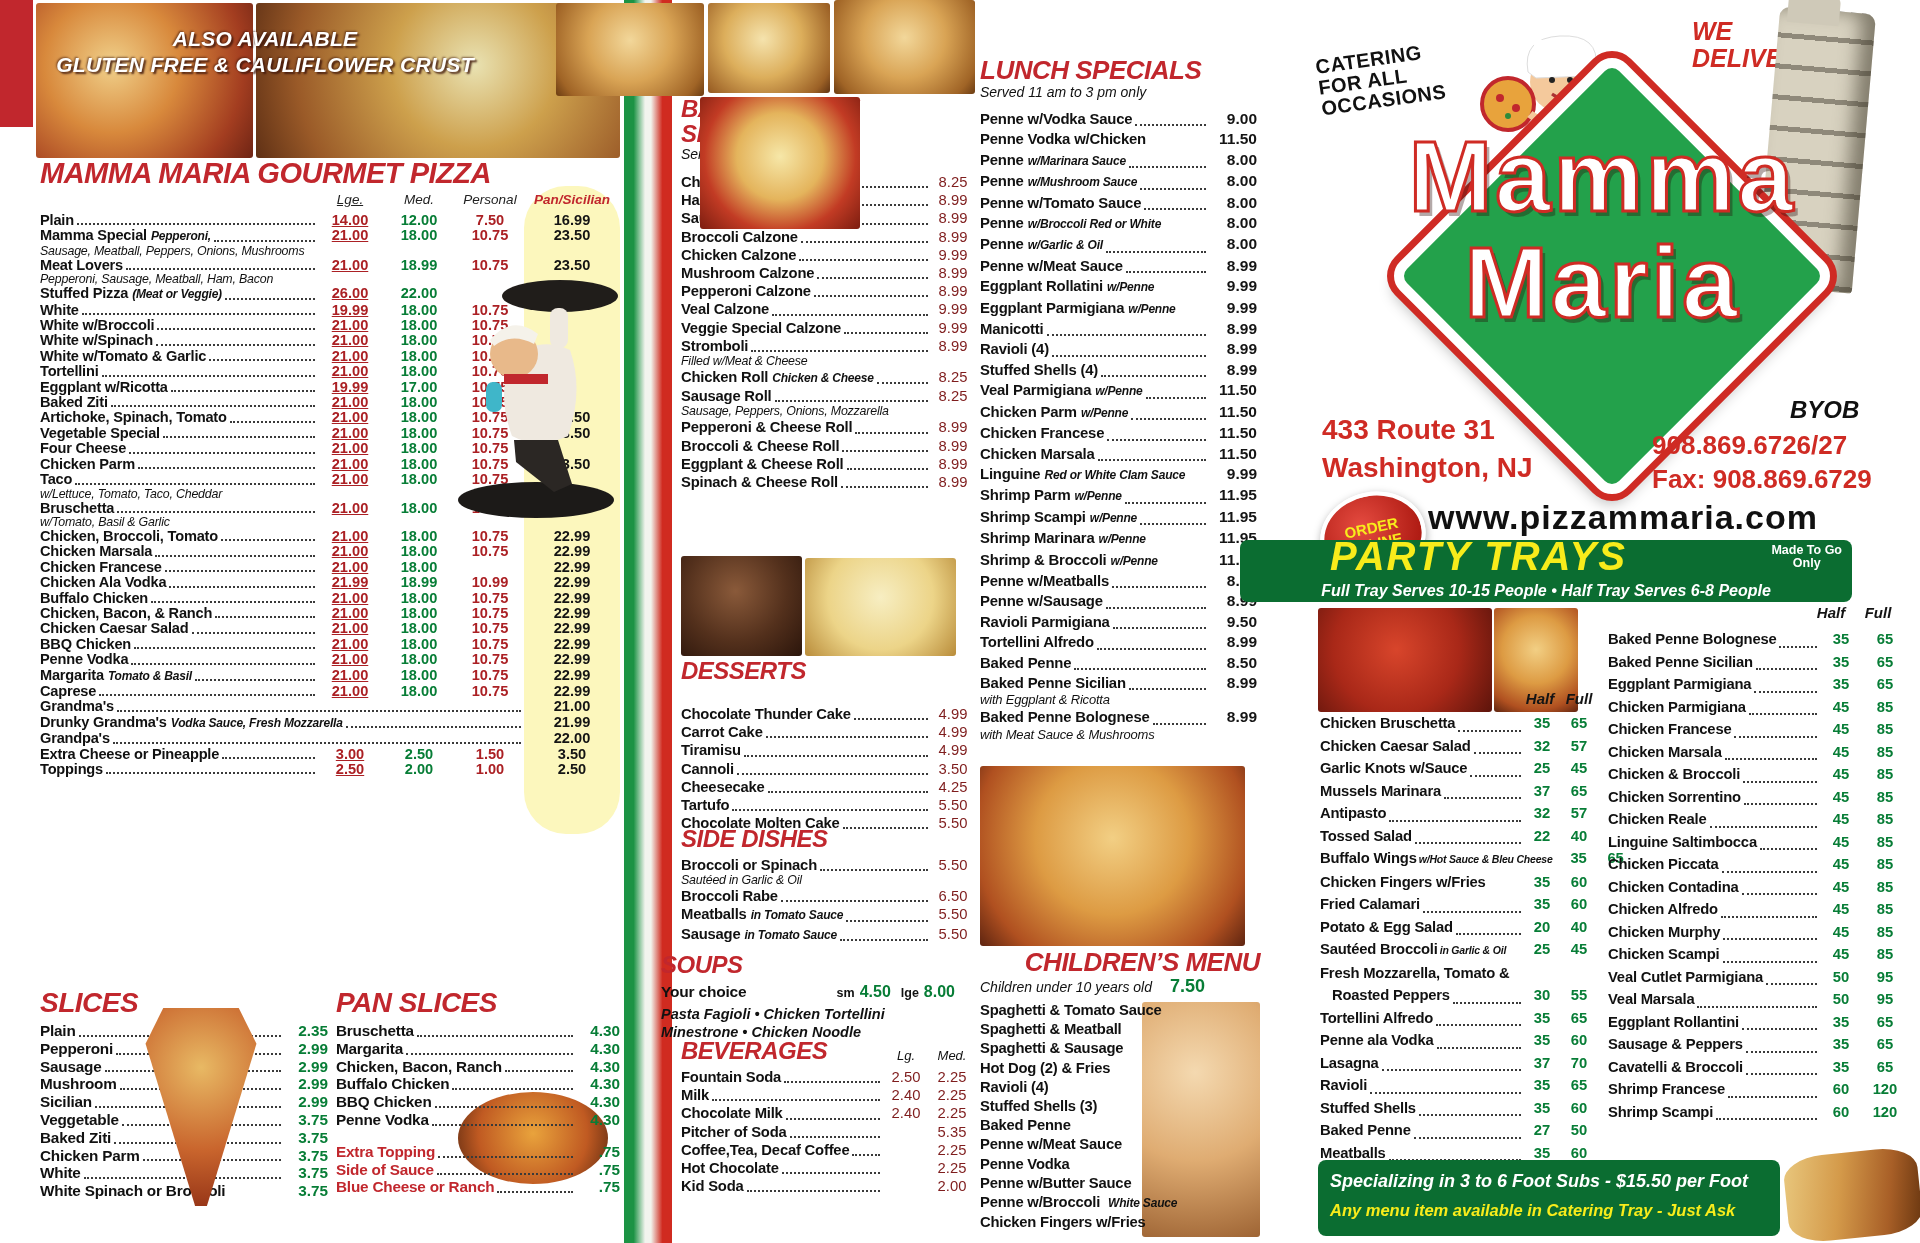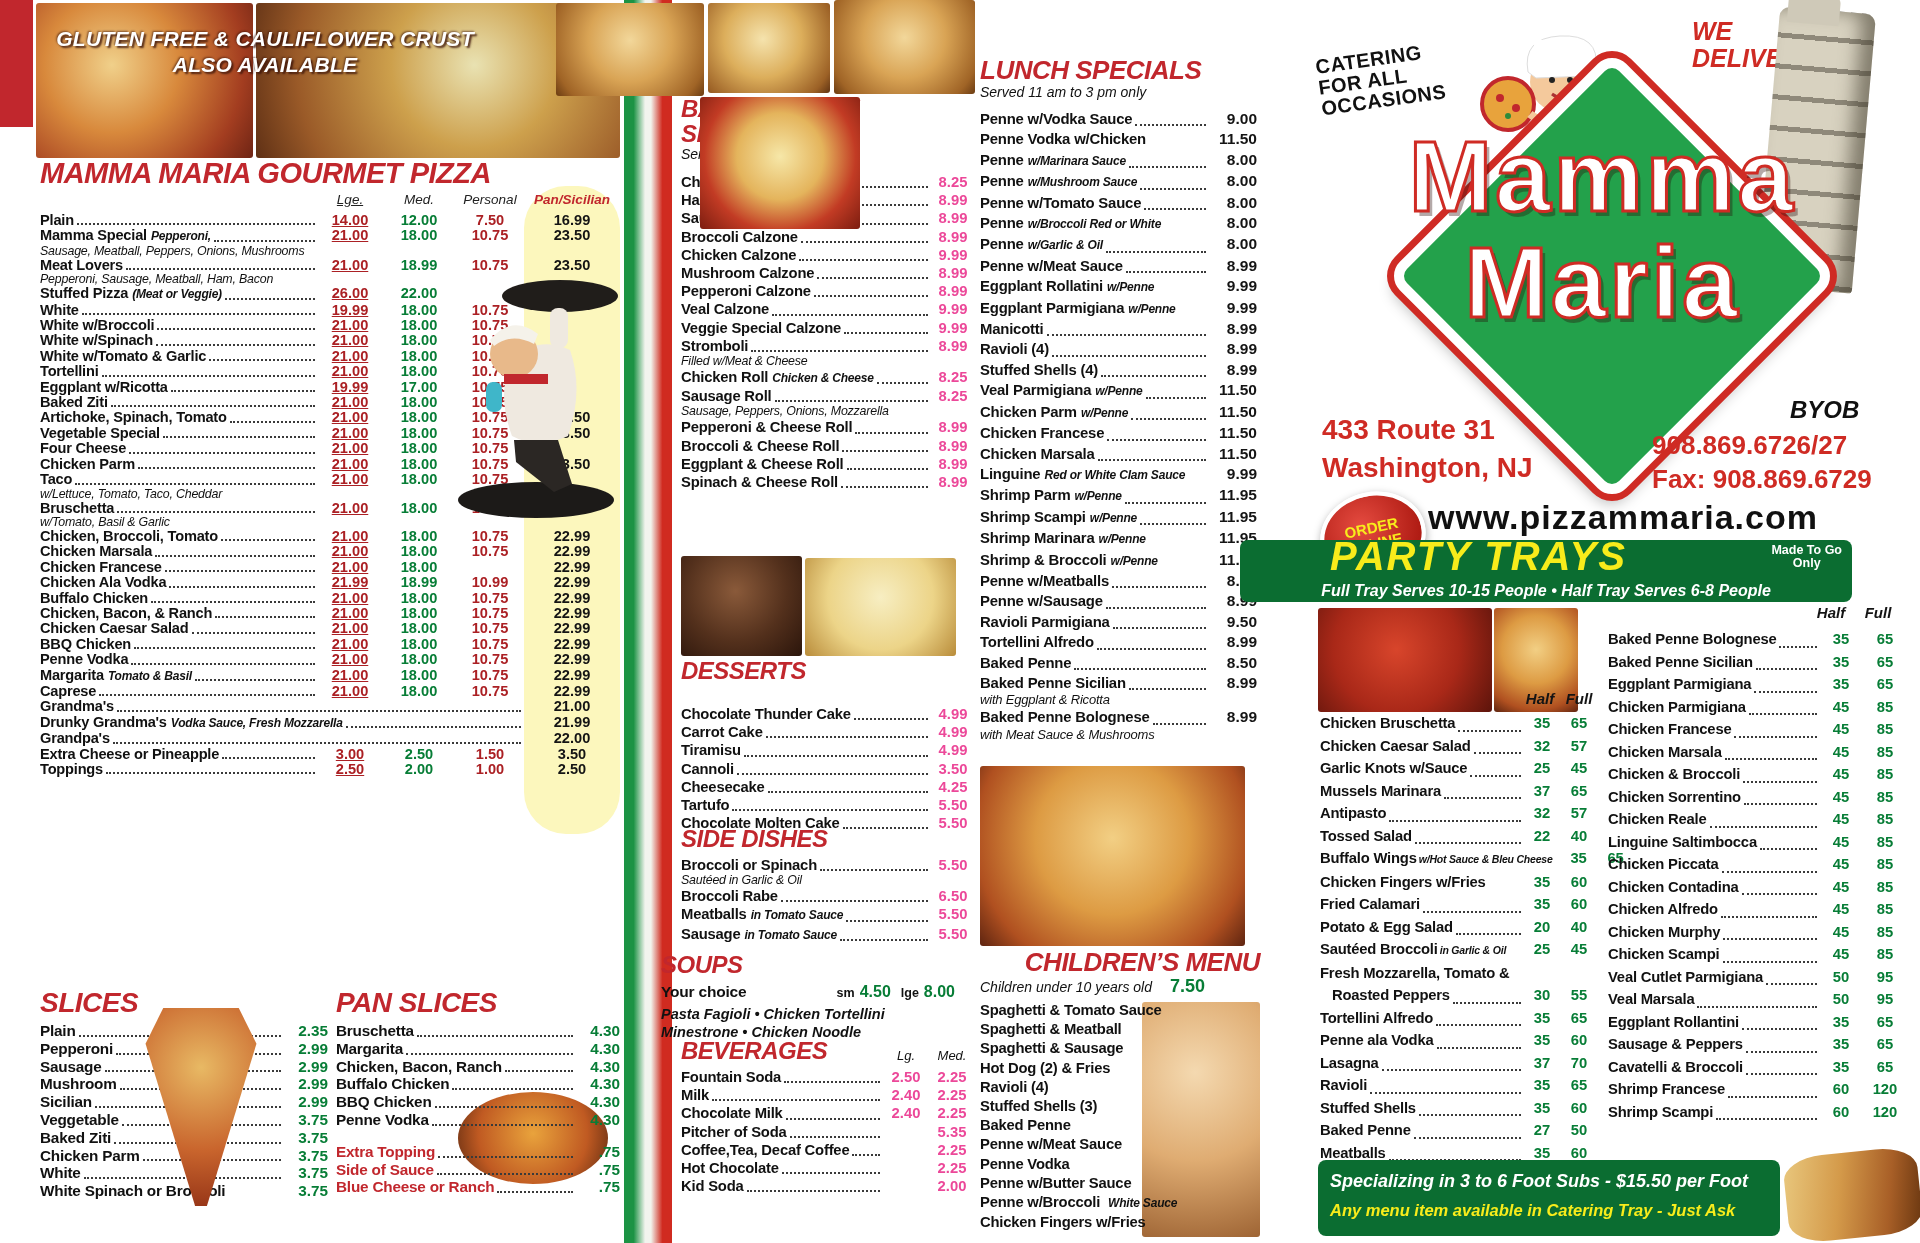--- a/index.html
+++ b/index.html
@@ -53,21 +53,21 @@
   .grow-wrap .row{font-size:14.6px;line-height:15.4px;}
   .yellow-band{position:absolute;left:484px;top:28px;width:96px;height:648px;background:#fcf7bd;border-radius:42px;z-index:0;}
 
   
   .srow{font-size:15.3px;line-height:17.8px;position:relative;z-index:1;}
   .sprice{flex:0 0 44px;text-align:right;color:#077d36;font-weight:bold;}
   .red-name .iname{color:#c1272d;}
 
   
   .mrow{font-size:14.8px;line-height:18.2px;}
-  .mprice{flex:0 0 44px;text-align:center;color:#ec4899;font-weight:bold;}
+  .mprice{flex:0 0 44px;text-align:center;color:#7f1d1d;font-weight:normal;}
   .m-title{font-size:24px;line-height:25px;}
   .subt{font-style:italic;font-size:14px;line-height:17px;}
 
   
   .lrow{font-size:14.9px;line-height:19.4px;}
   .lprice{flex:0 0 48px;text-align:right;color:#141414;font-weight:bold;font-size:15.5px;}
   .lnote{font-size:12px;}
 
   
   .crow{font-size:14.8px;line-height:19.2px;font-weight:bold;letter-spacing:-.2px;position:relative;z-index:2;}
@@ -86,22 +86,22 @@
   .redbold{color:#cf2b24;font-weight:bold;}
   .flag{background:linear-gradient(to right,#1c9344 0%,#1c9344 20%,#f2f4ee 44%,#f2f4ee 56%,#d02b20 80%,#d02b20 100%);}
 </style>
 </head>
 <body>
 
 <div class="abs" style="left:0;top:0;width:33px;height:127px;background:#c1272d;"></div>
 <div class="photo ph-a" style="left:36px;top:3px;width:217px;height:155px;"></div>
 <div class="photo ph-b" style="left:256px;top:3px;width:364px;height:155px;"></div>
 <div class="abs banner-text" style="left:45px;top:26px;width:440px;">
+  <div>ALSO AVAILABLE</div>
   <div>GLUTEN FREE &amp; CAULIFLOWER CRUST</div>
-  <div>ALSO AVAILABLE</div>
 </div>
 
 <div class="abs gsec">
   <div class="yellow-band"></div>
   <div class="sect-title title" style="position:relative;z-index:1;">MAMMA MARIA GOURMET PIZZA</div>
   <div class="row ghead" style="position:relative;z-index:1;margin-top:3px;">
     <span class="dots" style="border:none;"></span>
     <span class="pcol p-lge">Lge.</span>
     <span class="pcol p-med">Med.</span>
     <span class="pcol p-personal">Personal</span>

